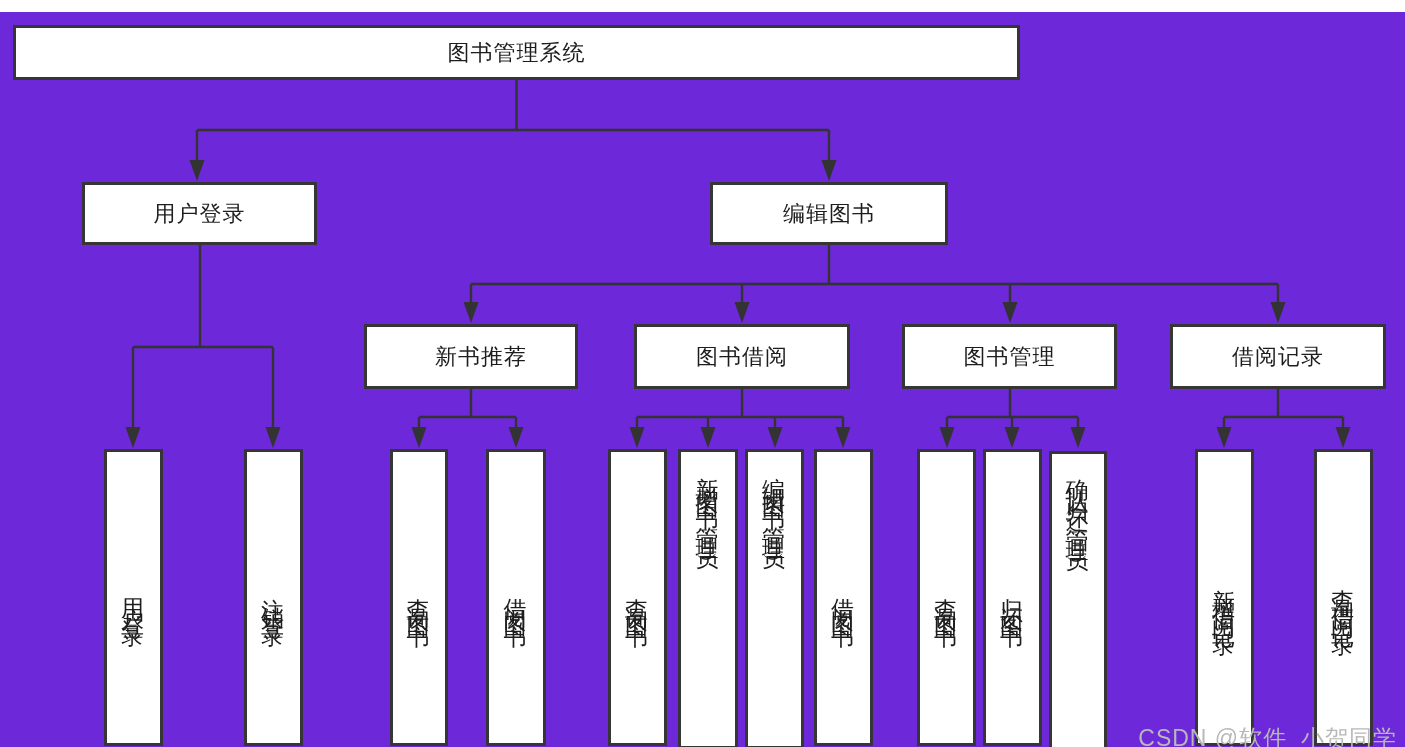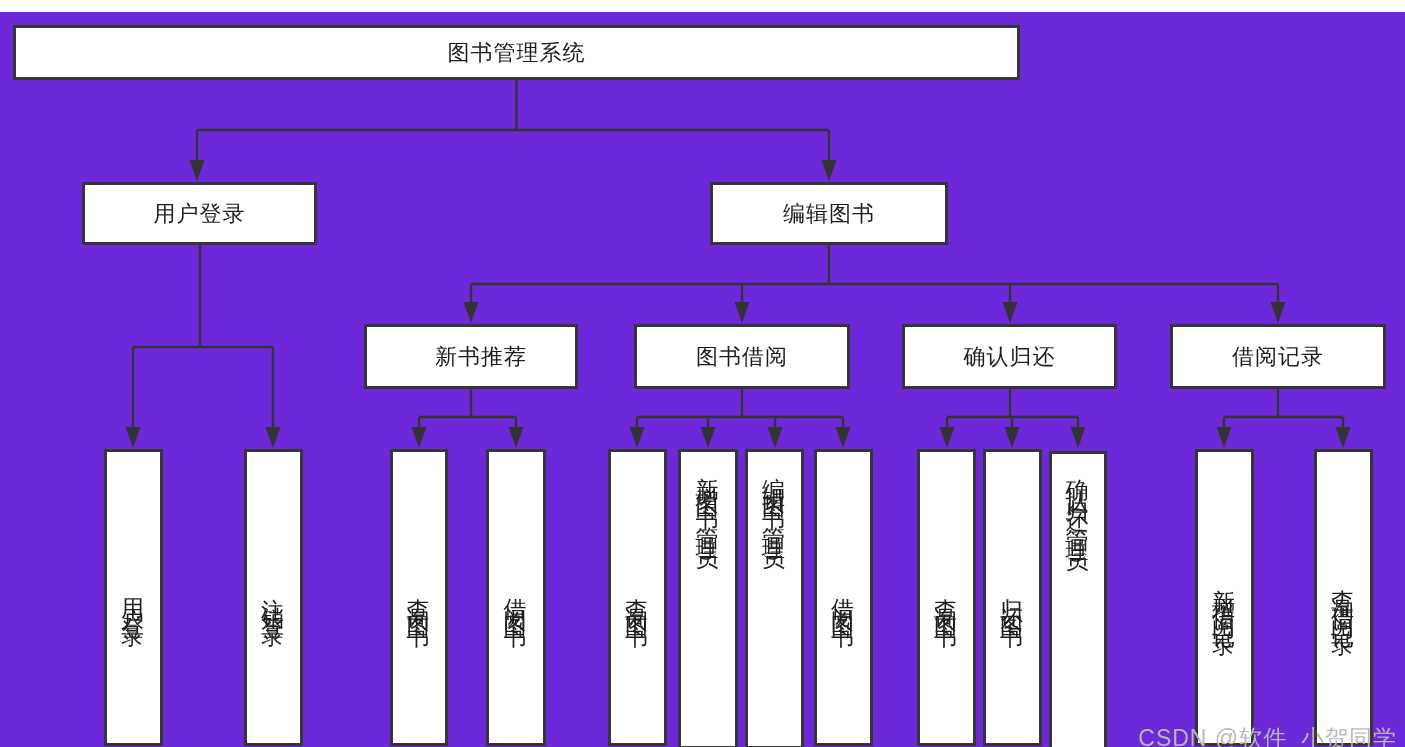--- a/index.html
+++ b/index.html
@@ -79,21 +79,21 @@
     </g>
   </svg>
 
   <div class="node h" style="left:13px;top:13px;width:1007px;height:55px;">图书管理系统</div>
 
   <div class="node h" style="left:82px;top:170px;width:235px;height:63px;">用户登录</div>
   <div class="node h" style="left:710px;top:170px;width:238px;height:63px;">编辑图书</div>
 
   <div class="node h" style="left:364px;top:312px;width:214px;height:65px;padding-left:20px;">新书推荐</div>
   <div class="node h" style="left:634px;top:312px;width:216px;height:65px;">图书借阅</div>
-  <div class="node h" style="left:902px;top:312px;width:215px;height:65px;">确认归还</div>
+  <div class="node h" style="left:902px;top:312px;width:215px;height:65px;">图书管理</div>
   <div class="node h" style="left:1170px;top:312px;width:216px;height:65px;">借阅记录</div>
 
   <div class="node leaf" style="left:104px;top:437px;width:59px;height:297px;">用户登录</div>
   <div class="node leaf" style="left:244px;top:437px;width:59px;height:297px;">注销登录</div>
 
   <div class="node leaf" style="left:390px;top:437px;width:58px;height:297px;">查询图书</div>
   <div class="node leaf" style="left:486px;top:437px;width:60px;height:297px;">借阅图书</div>
 
   <div class="node leaf" style="left:608px;top:437px;width:59px;height:297px;">查询图书</div>
   <div class="node leaf top" style="left:678px;top:437px;width:60px;height:300px;">新增图书（管理员）</div>

